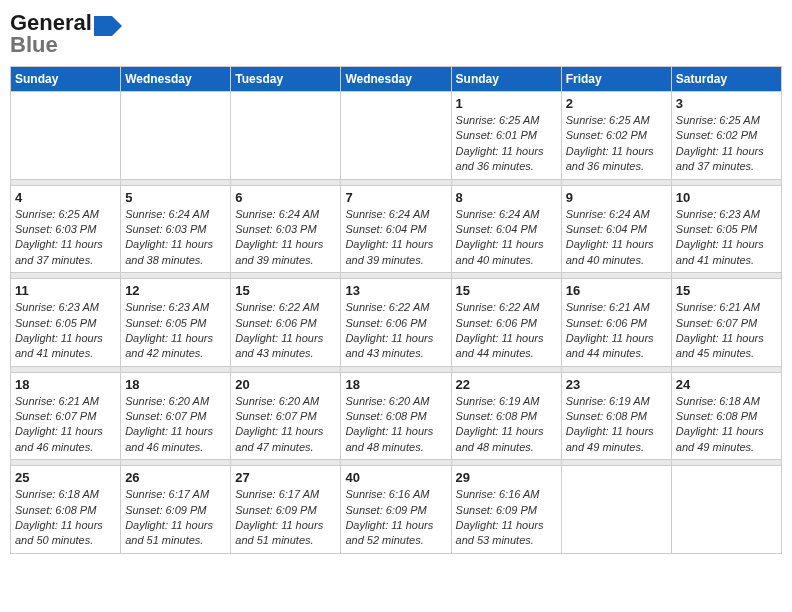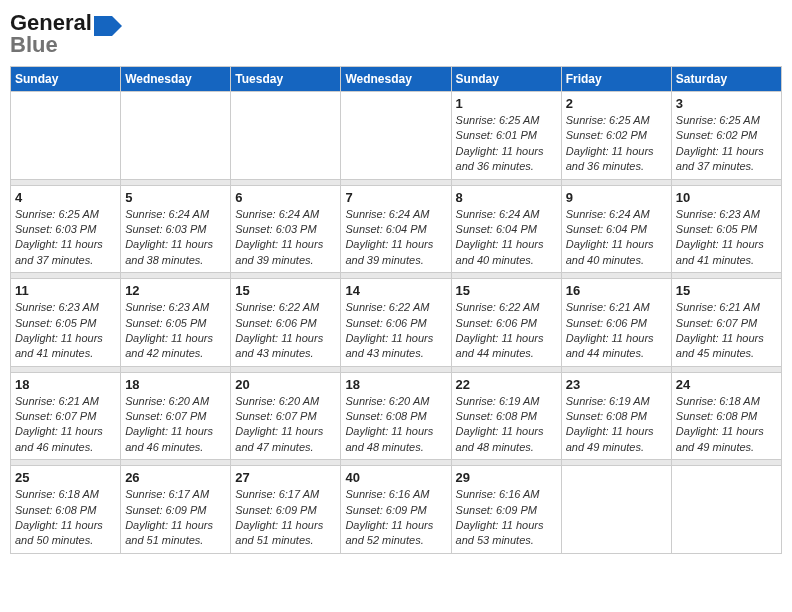--- a/index.html
+++ b/index.html
@@ -229,21 +229,21 @@
 and 42 minutes.</div>
         </td>
         <td>
           <span class="day-num">15</span>
           <div class="cell-info" style="white-space: pre-line;">Sunrise: 6:22 AM
 Sunset: 6:06 PM
 Daylight: 11 hours
 and 43 minutes.</div>
         </td>
         <td>
-          <span class="day-num">14</span>
+          <span class="day-num">13</span>
           <div class="cell-info" style="white-space: pre-line;">Sunrise: 6:22 AM
 Sunset: 6:06 PM
 Daylight: 11 hours
 and 43 minutes.</div>
         </td>
         <td>
           <span class="day-num">15</span>
           <div class="cell-info" style="white-space: pre-line;">Sunrise: 6:22 AM
 Sunset: 6:06 PM
 Daylight: 11 hours

